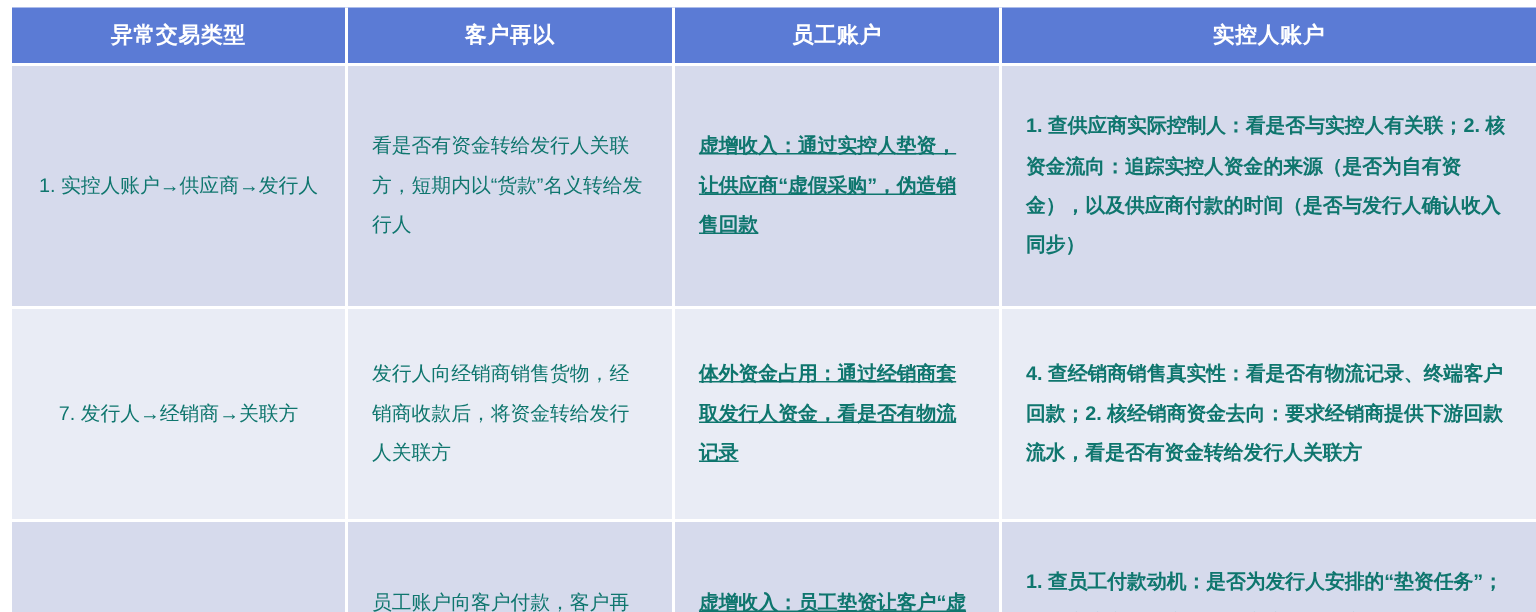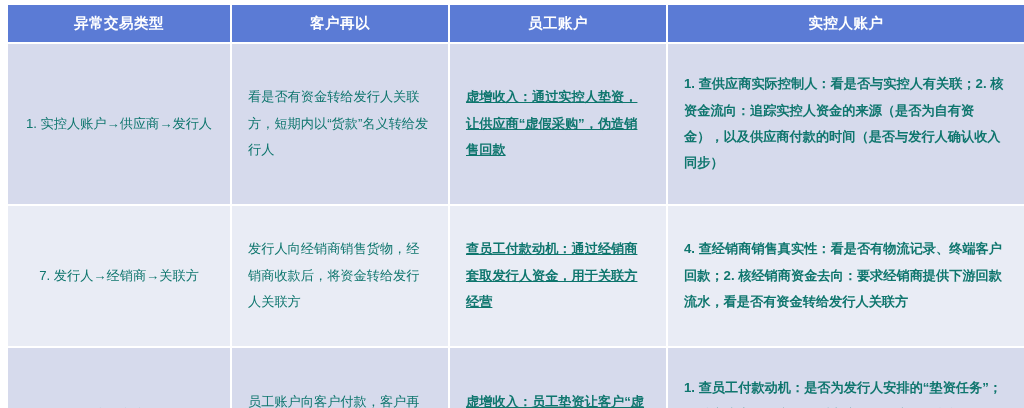--- a/index.html
+++ b/index.html
@@ -97,21 +97,21 @@
     <tbody>
       <tr class="row-odd r1">
         <td class="col-type">1. 实控人账户→供应商→发行人</td>
         <td class="col-surface">看是否有资金转给发行人关联方，短期内以“货款”名义转给发行人</td>
         <td class="col-essence">虚增收入：通过实控人垫资，让供应商“虚假采购”，伪造销售回款</td>
         <td class="col-points">1. 查供应商实际控制人：看是否与实控人有关联；2. 核资金流向：追踪实控人资金的来源（是否为自有资金），以及供应商付款的时间（是否与发行人确认收入同步）</td>
       </tr>
       <tr class="row-even r2">
         <td class="col-type">7. 发行人→经销商→关联方</td>
         <td class="col-surface">发行人向经销商销售货物，经销商收款后，将资金转给发行人关联方</td>
-        <td class="col-essence">查员工付款动机：通过经销商套取发行人资金，用于关联方经营</td>
+        <td class="col-essence">体外资金占用：通过经销商套取发行人资金，看是否有物流记录</td>
         <td class="col-points">4. 查经销商销售真实性：看是否有物流记录、终端客户回款；2. 核经销商资金去向：要求经销商提供下游回款流水，看是否有资金转给发行人关联方</td>
       </tr>
       <tr class="row-odd r3">
         <td class="col-type">3. 员工账户→客户→发行人</td>
         <td class="col-surface">员工账户向客户付款，客户再以“货款”名义转给发行人</td>
         <td class="col-essence">虚增收入：员工垫资让客户“虚假下单”，制造销售繁荣假象</td>
         <td class="col-points">1. 查员工付款动机：是否为发行人安排的“垫资任务”；2. 核客户交易真实性：看客户是否有实际提货记录，下游是否有再销售流水</td>
       </tr>
     </tbody>
   </table>

